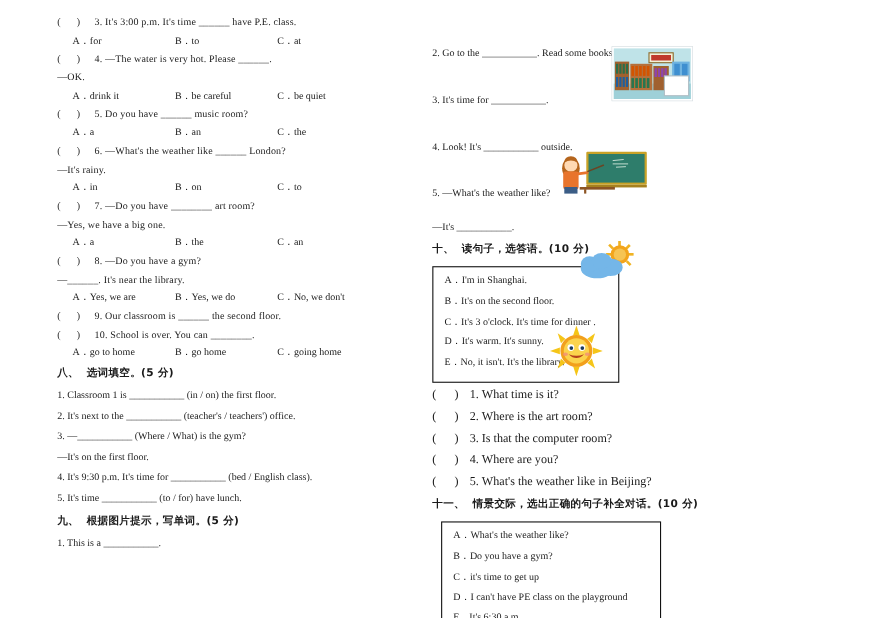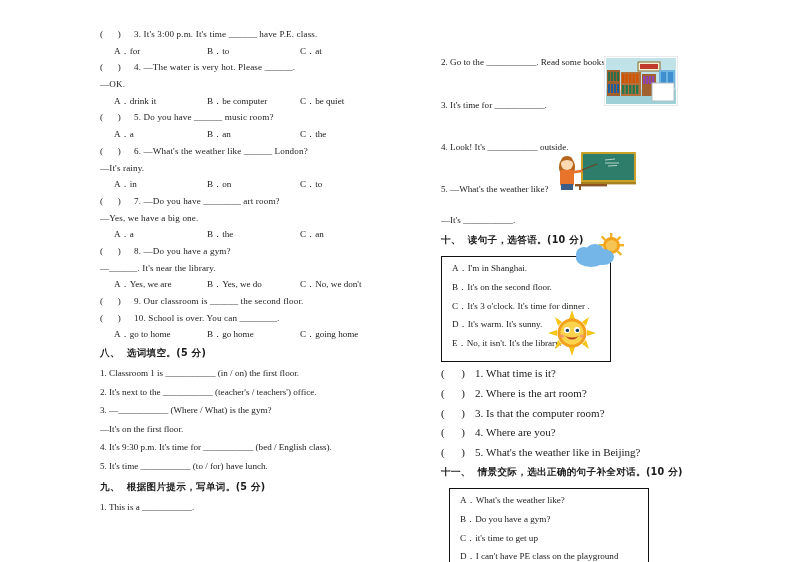--- a/index.html
+++ b/index.html
@@ -15,23 +15,22 @@
     position: relative;
     overflow: hidden;
   }
   .page {
     position: relative;
     width: 794px;
     height: 562px;
   }
   .col {
     position: absolute;
-    top: 30px;
+    top: 16px;
     width: 300px;
-    margin-left: 48px;
   }
   .col-left { left: 52px; }
   .col-right { left: 393px; width: 355px; }
 
   .q-line {
     font-size: 9.1px;
     line-height: 1.0;
     margin: 0 0 7.6px 0;
     white-space: nowrap;
     letter-spacing: 0.15px;
@@ -119,21 +118,21 @@
       <span class="opt">A．for</span><span class="opt">B．to</span><span class="opt">C．at</span>
     </div>
 
     <div class="q-line">
       <span class="paren">(&nbsp;&nbsp;&nbsp;&nbsp;&nbsp;&nbsp;)</span><span>4.</span>&nbsp;<span>—The water is very hot. Please ______.</span>
     </div>
     <div class="q-line">
       <span>—OK.</span>
     </div>
     <div class="opts">
-      <span class="opt">A．drink it</span><span class="opt">B．be computer</span><span class="opt">C．be quiet</span>
+      <span class="opt">A．drink it</span><span class="opt">B．be careful</span><span class="opt">C．be quiet</span>
     </div>
 
     <div class="q-line">
       <span class="paren">(&nbsp;&nbsp;&nbsp;&nbsp;&nbsp;&nbsp;)</span><span>5.</span>&nbsp;<span>Do you have ______ music room?</span>
     </div>
     <div class="opts">
       <span class="opt">A．a</span><span class="opt">B．an</span><span class="opt">C．the</span>
     </div>
 
     <div class="q-line">

